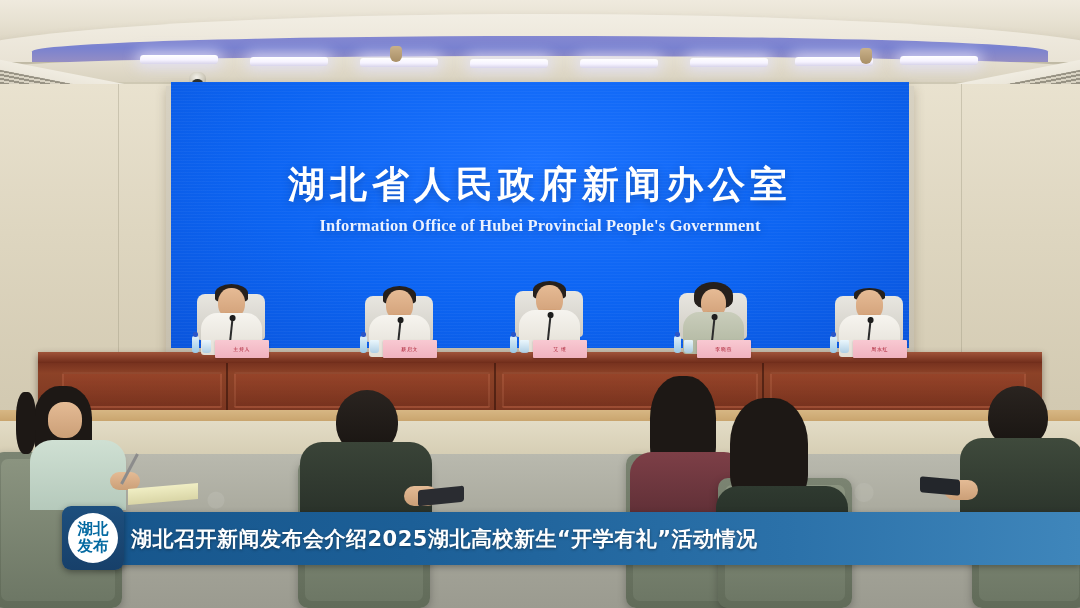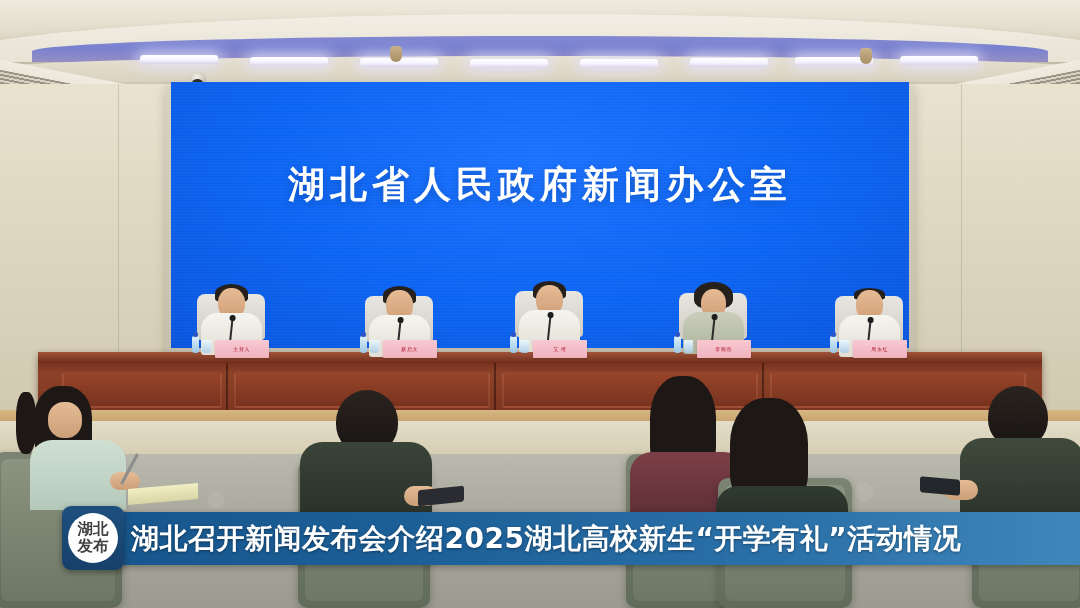--- a/index.html
+++ b/index.html
@@ -246,41 +246,41 @@
   
   .banner{
     position:absolute;left:95px;top:512px;right:0;height:53px;
     background:linear-gradient(90deg,#17568c 0%,#1c5f97 32%,#2b71a9 70%,#3f86bb 100%);
     display:flex;align-items:center;
     box-shadow:0 2px 6px rgba(0,0,0,.3);
   }
   .banner-text{
     margin-left:36px;
     color:#ffffff;
-    font-size:28px;font-weight:bold;letter-spacing:.5px;
+    font-size:21px;font-weight:bold;letter-spacing:.5px;
     font-family:"DejaVu Sans","Liberation Sans",sans-serif;
     text-shadow:0 1px 3px rgba(0,0,0,.4);
     white-space:nowrap;
   }
   .logo-badge{
     position:absolute;left:62px;top:506px;width:62px;height:64px;
     background:linear-gradient(180deg,#1d4f7e 0%,#17406a 100%);
     border-radius:9px;
     box-shadow:0 2px 6px rgba(0,0,0,.38);
     display:flex;align-items:center;justify-content:center;
   }
   .logo-disc{
     width:50px;height:50px;border-radius:50%;
     background:#ffffff;
     display:flex;flex-direction:column;
     align-items:center;justify-content:center;
     line-height:1;
   }
   .logo-disc .l1,.logo-disc .l2{
-    color:#404040;font-weight:bold;
+    color:#0369a1;font-weight:bold;
     font-family:"DejaVu Sans","Liberation Sans",sans-serif;
     letter-spacing:0px;
   }
   .logo-disc .l1{font-size:15.5px;margin-bottom:1px;}
   .logo-disc .l2{font-size:15.5px;}
 </style>
 </head>
 <body>
 
 <div id="frame">
@@ -312,20 +312,21 @@
         <div class="grill"></div>
       </div>
 
     <div class="wall-left"></div>
     <div class="wall-right"></div>
 
     <div class="screen-bezel"></div>
     <div class="led-screen">
       <div class="screen-text">
         <div class="screen-cn">湖北省人民政府新闻办公室</div>
+        <div class="screen-en">Information Office of Hubei Provincial People's Government</div>
       </div>
     </div>
 
     <div class="panel-table">
       <div class="table-top"></div>
       <div class="tpanel tp1"></div>
       <div class="tpanel tp2"></div>
       <div class="tpanel tp3"></div>
       <div class="tpanel tp4"></div>
       <div class="tseam" style="left:188px;"></div>

